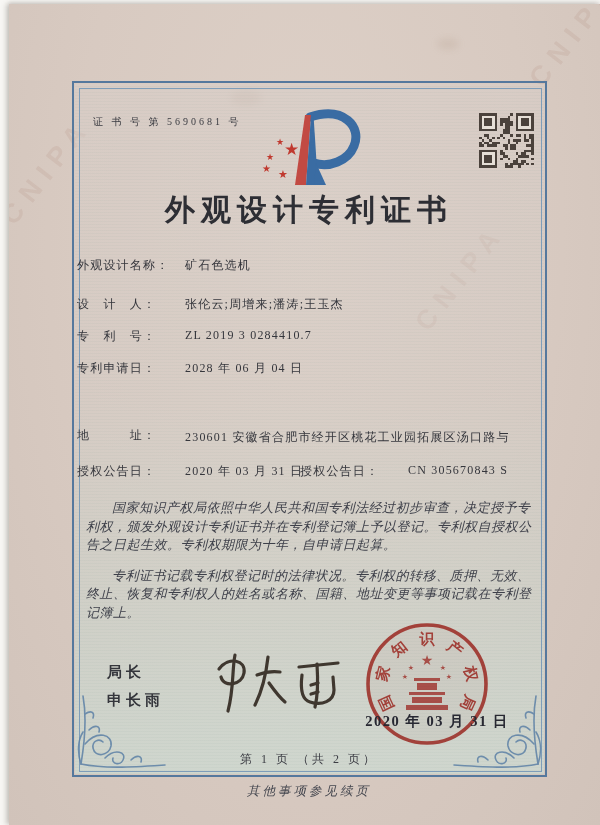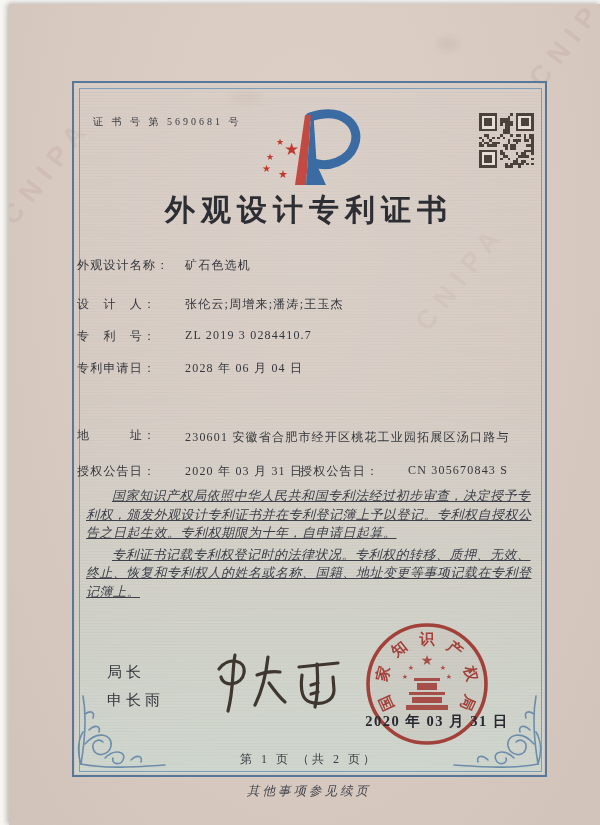--- a/index.html
+++ b/index.html
@@ -50,25 +50,25 @@
   }
   .lbl{display:inline-block;width:108px;vertical-align:top;}
   .val{display:inline-block;vertical-align:top;}
   .val-block{display:inline-block;vertical-align:top;line-height:20px;}
   .pair2{position:absolute;left:223px;top:0;white-space:nowrap;}
 
   .paras{
     position:absolute;left:77px;top:483px;width:452px;
     font-size:13px;line-height:18.5px;color:#3e404a;font-style:italic;letter-spacing:.5px;
   }
-  .paras p{margin:0 0 3px 0;text-indent:2em;text-decoration:underline;}
+  .paras p{margin:12px 0 3px 0;text-indent:2em;}
 
   .sig-title,.sig-name{
     position:absolute;left:98px;font-family:"Liberation Sans","DejaVu Sans",sans-serif;
-    font-weight:normal;color:#35363c;font-size:15px;letter-spacing:4px;white-space:nowrap;
+    font-weight:bold;color:#35363c;font-size:15px;letter-spacing:4px;white-space:nowrap;
   }
   .sig-title{top:659px;}
   .sig-name{top:687px;}
   .signature-svg{position:absolute;left:196px;top:643px;width:140px;height:72px;}
 
   .seal{position:absolute;left:352px;top:614px;width:132px;height:132px;mix-blend-mode:multiply;opacity:.9;}
   .seal-date{
     position:absolute;left:348px;top:708px;width:160px;text-align:center;
     font-size:14.5px;font-weight:600;color:#272832;letter-spacing:1.5px;white-space:nowrap;
   }

